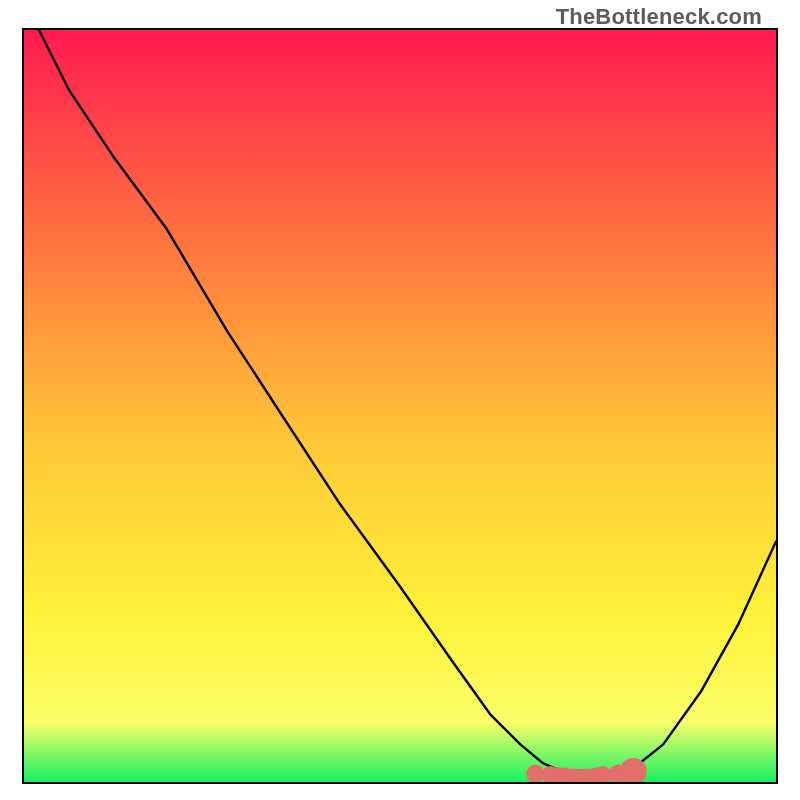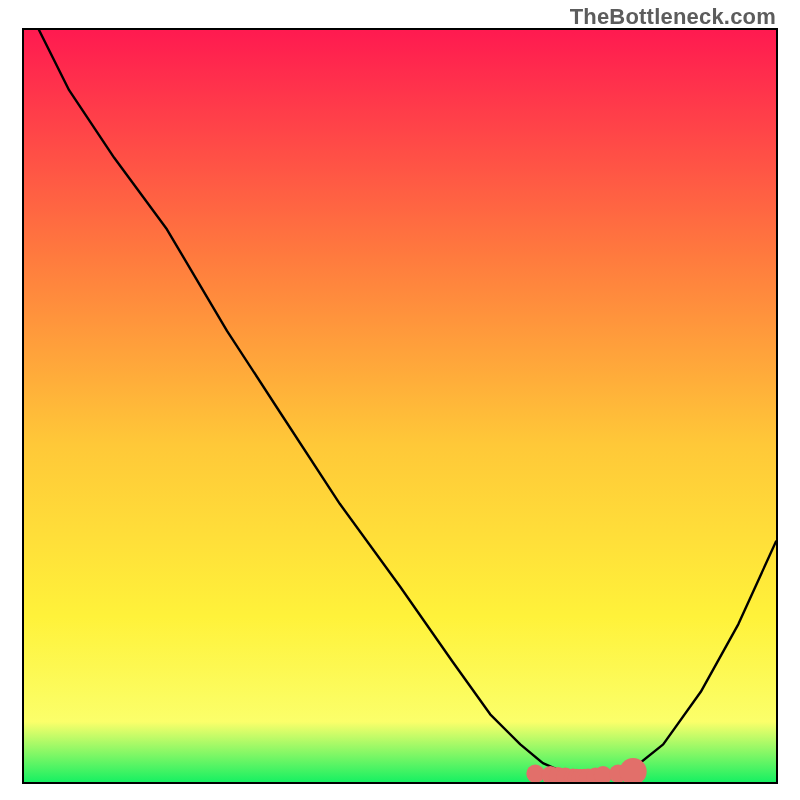--- a/index.html
+++ b/index.html
@@ -30,21 +30,21 @@
     overflow: hidden;
   }
   .plot svg {
     display: block;
     width: 100%;
     height: 100%;
   }
   .watermark {
     position: absolute;
     top: 4px;
-    right: 24px;
+    right: 38px;
     font-size: 22px;
     font-weight: 600;
     color: #5c5c5c;
     letter-spacing: 0.2px;
     user-select: none;
   }
 </style>
 </head>
 <body>
 

